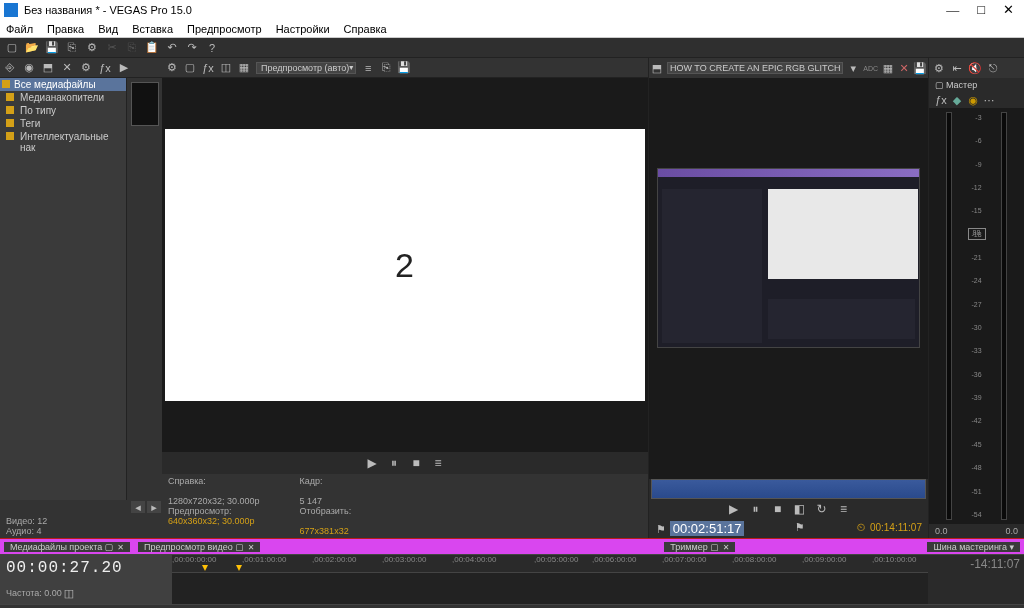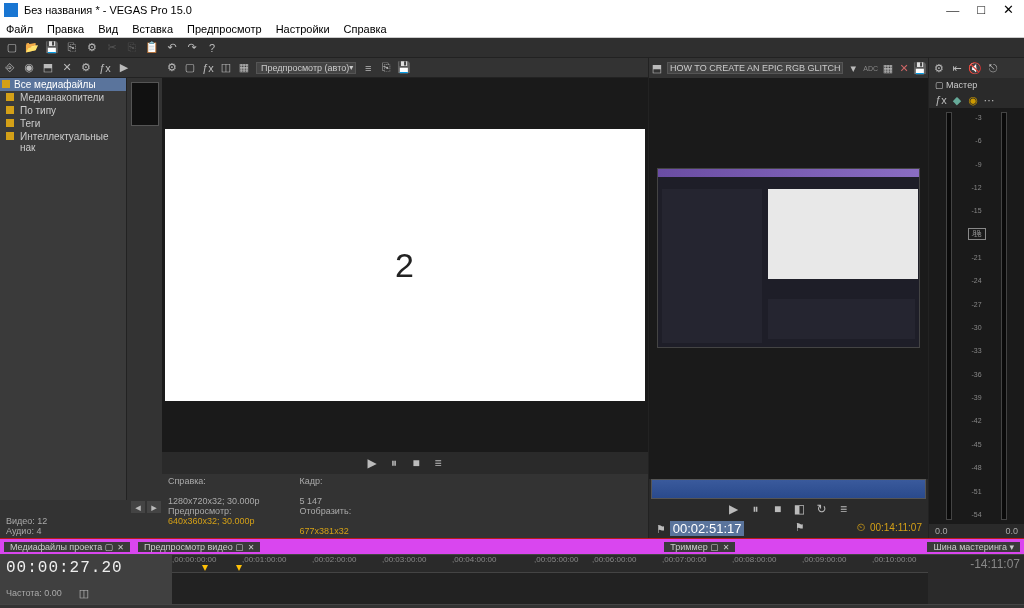--- a/index.html
+++ b/index.html
@@ -265,21 +265,21 @@
   <span class="tab"><span>Предпросмотр видео</span> ▢<span class="xmark">✕</span></span>
   <span style="flex:1"></span>
   <span class="tab" style="margin-right:0;text-align:right;"><span>Триммер</span> ▢<span class="xmark">✕</span></span>
   <span style="width:176px;"></span>
   <span class="tab"><span>Шина мастеринга</span> ▾</span>
 </div>
 
 <div class="timeline-section">
   <div class="tl-left">
     <div class="tl-timecode">00:00:27.20</div>
-    <div style="font-size:9px;color:#aaa;margin-top:10px;display:flex;align-items:center;gap:16px;">
+    <div style="font-size:9px;color:#aaa;margin-top:10px;display:flex;align-items:center;gap:1px;">
       <span>Частота: 0.00</span>
       <span class="icon">◫</span>
     </div>
   </div>
   <div class="tl-ruler">
     <div class="ruler-ticks">
       <span class="tick" style="left:0px">,00:00:00:00</span>
       <span class="tick" style="left:70px">,00:01:00:00</span>
       <span class="tick" style="left:140px">,00:02:00:00</span>
       <span class="tick" style="left:210px">,00:03:00:00</span>

